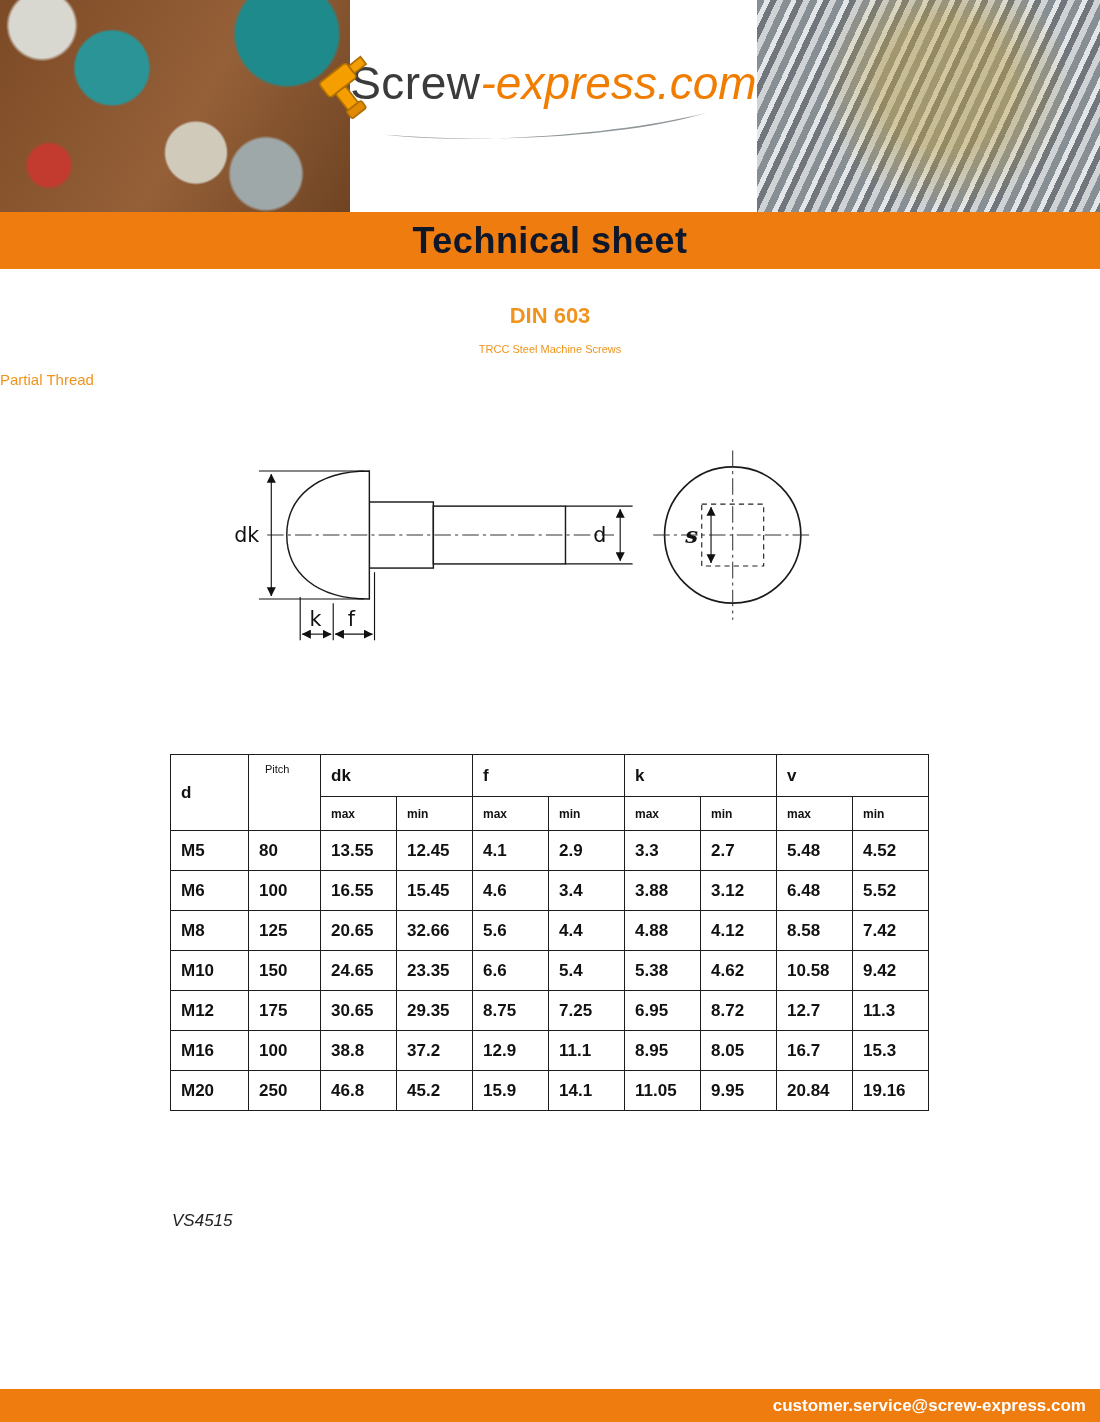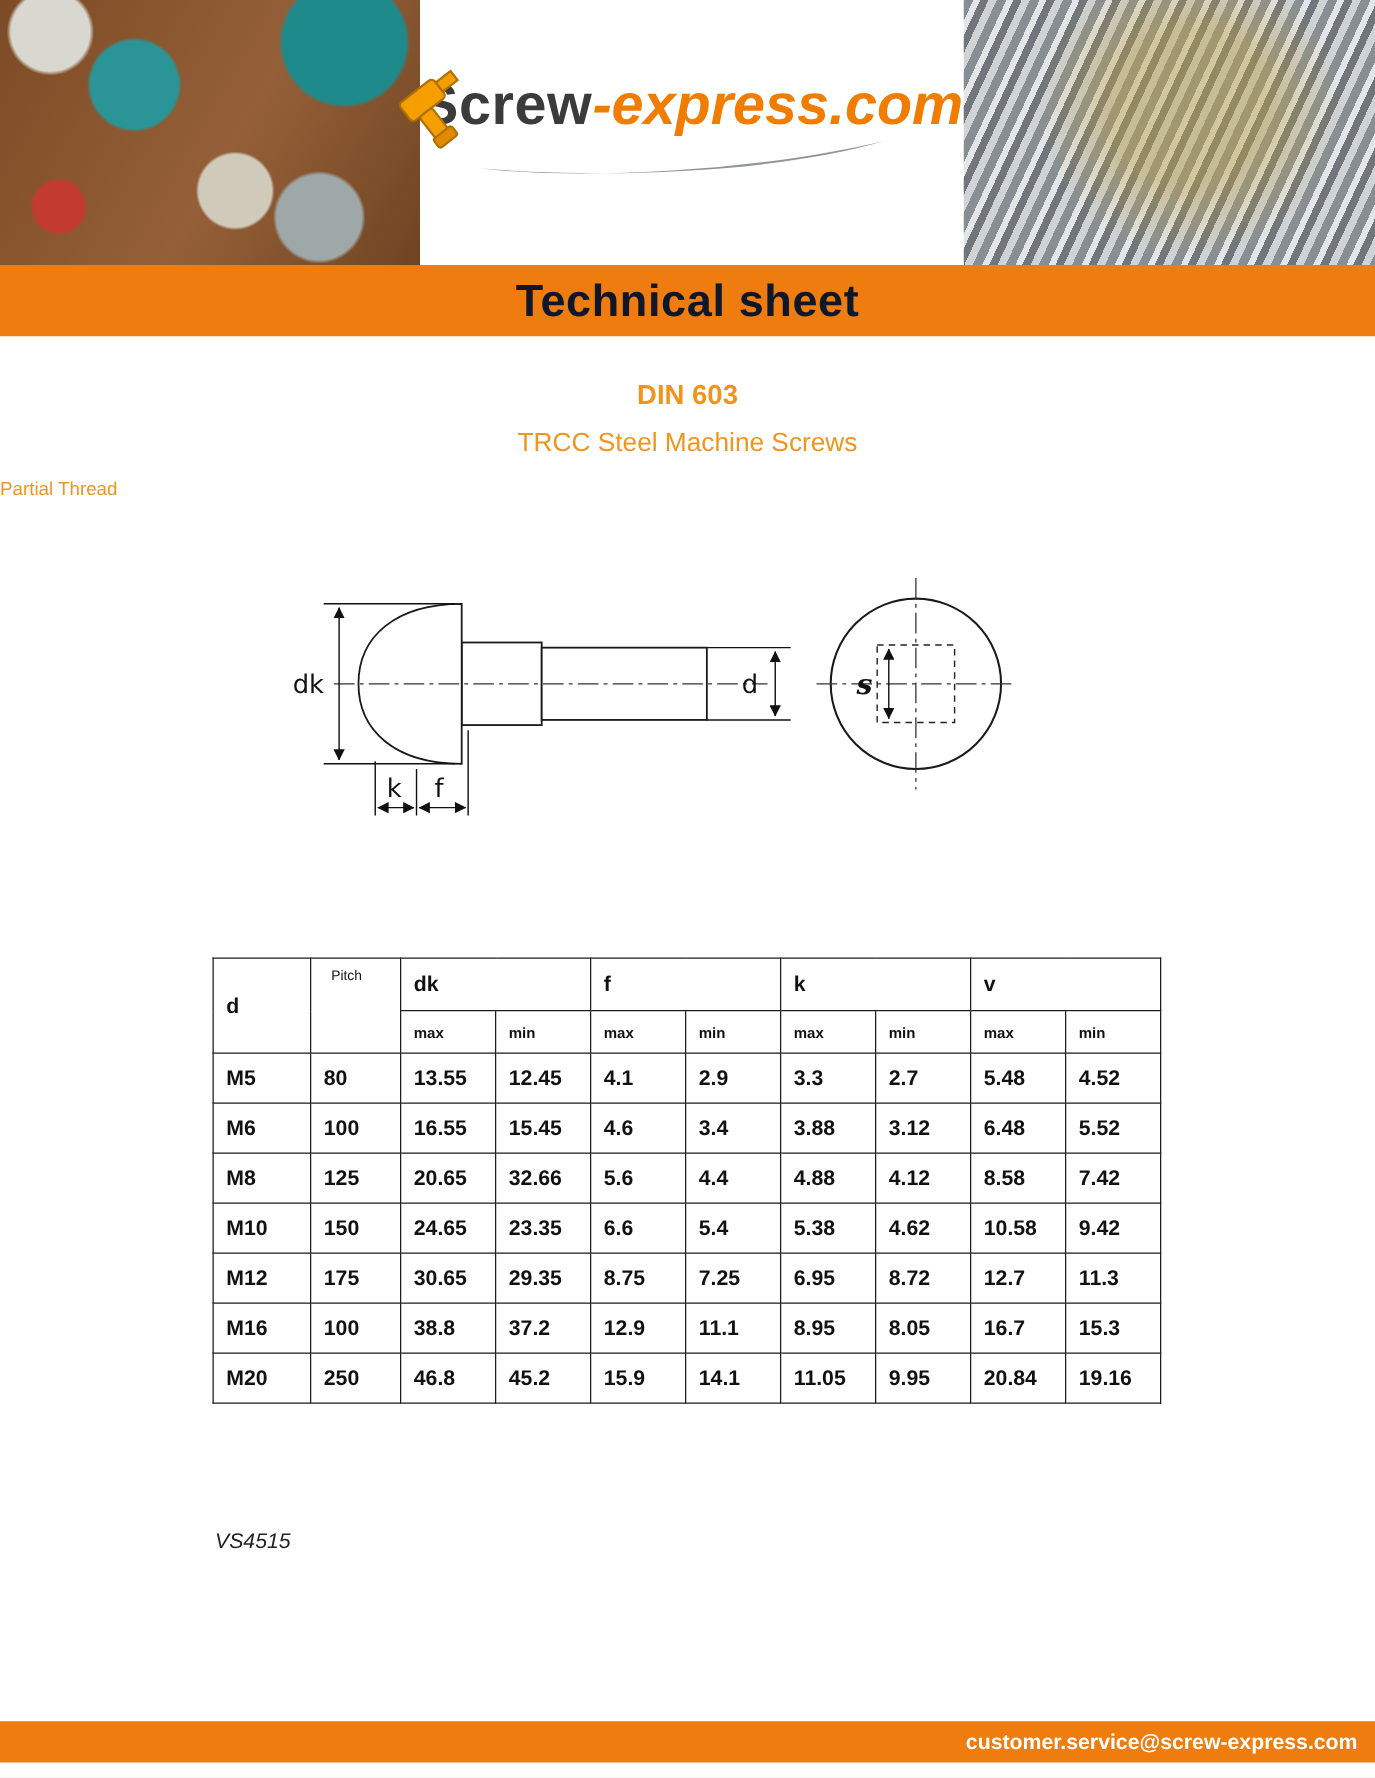--- a/index.html
+++ b/index.html
@@ -30,31 +30,31 @@
       radial-gradient(circle at 76% 82%, #9fa8a8 0 11%, transparent 12%),
       linear-gradient(120deg, #7c4a26 0%, #956038 55%, #6f4423 100%);
   }
   .photo.right{
     width:356px;
     background-image:
       radial-gradient(circle at 55% 40%, rgba(190,160,70,.45) 0 28%, transparent 55%),
       repeating-linear-gradient(115deg, #888f94 0 7px, #e3e6e8 7px 12px, #70767b 12px 18px, #cfd3d6 18px 24px);
   }
   .logo-area{flex:1;display:flex;flex-direction:column;align-items:center;padding-top:60px;background:#fff;}
-  .logo-line{font-size:46px;font-weight:700;white-space:nowrap;line-height:1;}
+  .logo-line{font-size:46px;font-weight:400;white-space:nowrap;line-height:1;}
   .logo-line .dark{color:var(--logo-dark);letter-spacing:.5px;}
   .logo-line .accent{color:var(--logo-accent);font-style:italic;}
   .swoosh{width:330px;height:34px;margin-top:4px;margin-left:-14px;}
   .drill{position:absolute;left:316px;top:40px;width:70px;height:92px;}
   
   .banner{height:57px;background:var(--orange-banner);display:flex;align-items:center;justify-content:center;}
   .banner h1{margin:0;color:#0f172a;font-size:36px;font-weight:700;letter-spacing:.5px;}
   
   .std{color:var(--orange-text);font-size:22px;font-weight:700;text-align:center;margin:34px 0 0;}
-  .product{color:var(--orange-text);font-size:21px;font-weight:400;text-align:center;margin:14px 0 0;}
+  .product{color:var(--orange-text);font-size:11px;font-weight:400;text-align:center;margin:14px 0 0;}
   .thread{color:var(--orange-text);font-size:15px;font-weight:400;text-align:left;margin:16px 0 0;}
   
   .diagram{margin-top:54px;display:flex;justify-content:center;}
   .bolt-svg .outline{fill:#fff;stroke:#1a1a1a;stroke-width:1.4;}
   .bolt-svg circle.outline{fill:none;stroke-width:1.6;}
   .bolt-svg .cl{stroke:#333;stroke-width:1;stroke-dasharray:16 4 3 4;fill:none;}
   .bolt-svg .dim{stroke:#111;stroke-width:1.1;fill:none;}
   .bolt-svg .dash{fill:none;stroke:#222;stroke-width:1.1;stroke-dasharray:5 4;}
   .bolt-svg .lbl{font-family:"DejaVu Sans",sans-serif;font-size:20px;fill:#111;}
   .bolt-svg .lbl.s{font-family:"DejaVu Serif",serif;font-style:italic;font-weight:700;font-size:22px;}
@@ -65,21 +65,21 @@
     border:1.5px solid #1c1c1c;text-align:left;vertical-align:middle;
     padding:8px 10px;font-size:17px;font-weight:700;color:#111;
   }
   .dim-table thead tr.grp th{height:42px;}
   .dim-table th.pitch{font-size:11px;font-weight:400;vertical-align:top;padding-top:8px;padding-left:16px;}
   .dim-table thead tr.sub th{font-size:12px;height:34px;}
   .dim-table tbody td{height:40px;}
   
   .ref{margin:100px 0 0 172px;font-style:italic;font-size:17px;color:#222;}
   .footer{
-    position:absolute;left:0;right:0;bottom:12px;height:33px;background:var(--orange-banner);
+    position:absolute;left:0;right:0;bottom:0;height:33px;background:var(--orange-banner);
     color:#fff;display:flex;align-items:center;justify-content:flex-end;
     padding-right:14px;font-weight:700;font-size:17px;
   }
 </style>
 </head>
 <body>
 
 <div class="page">
 
   <header class="header">

